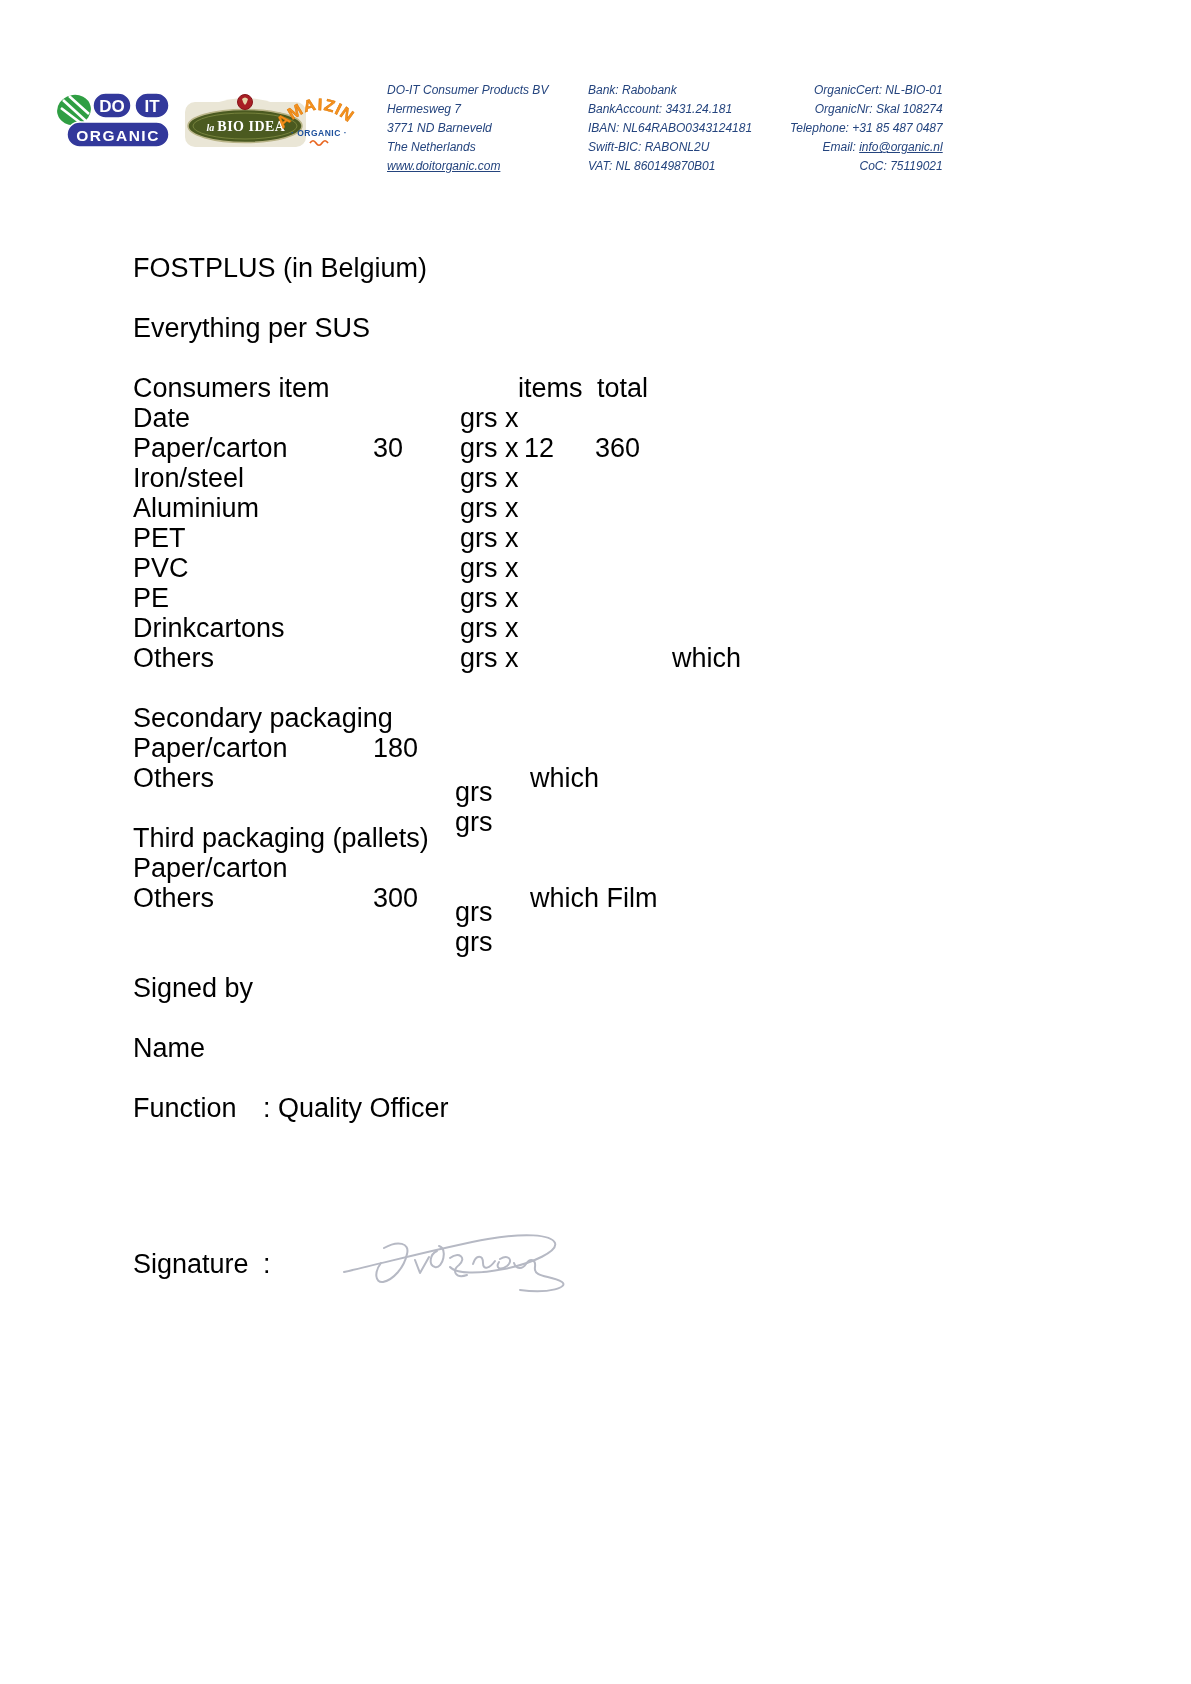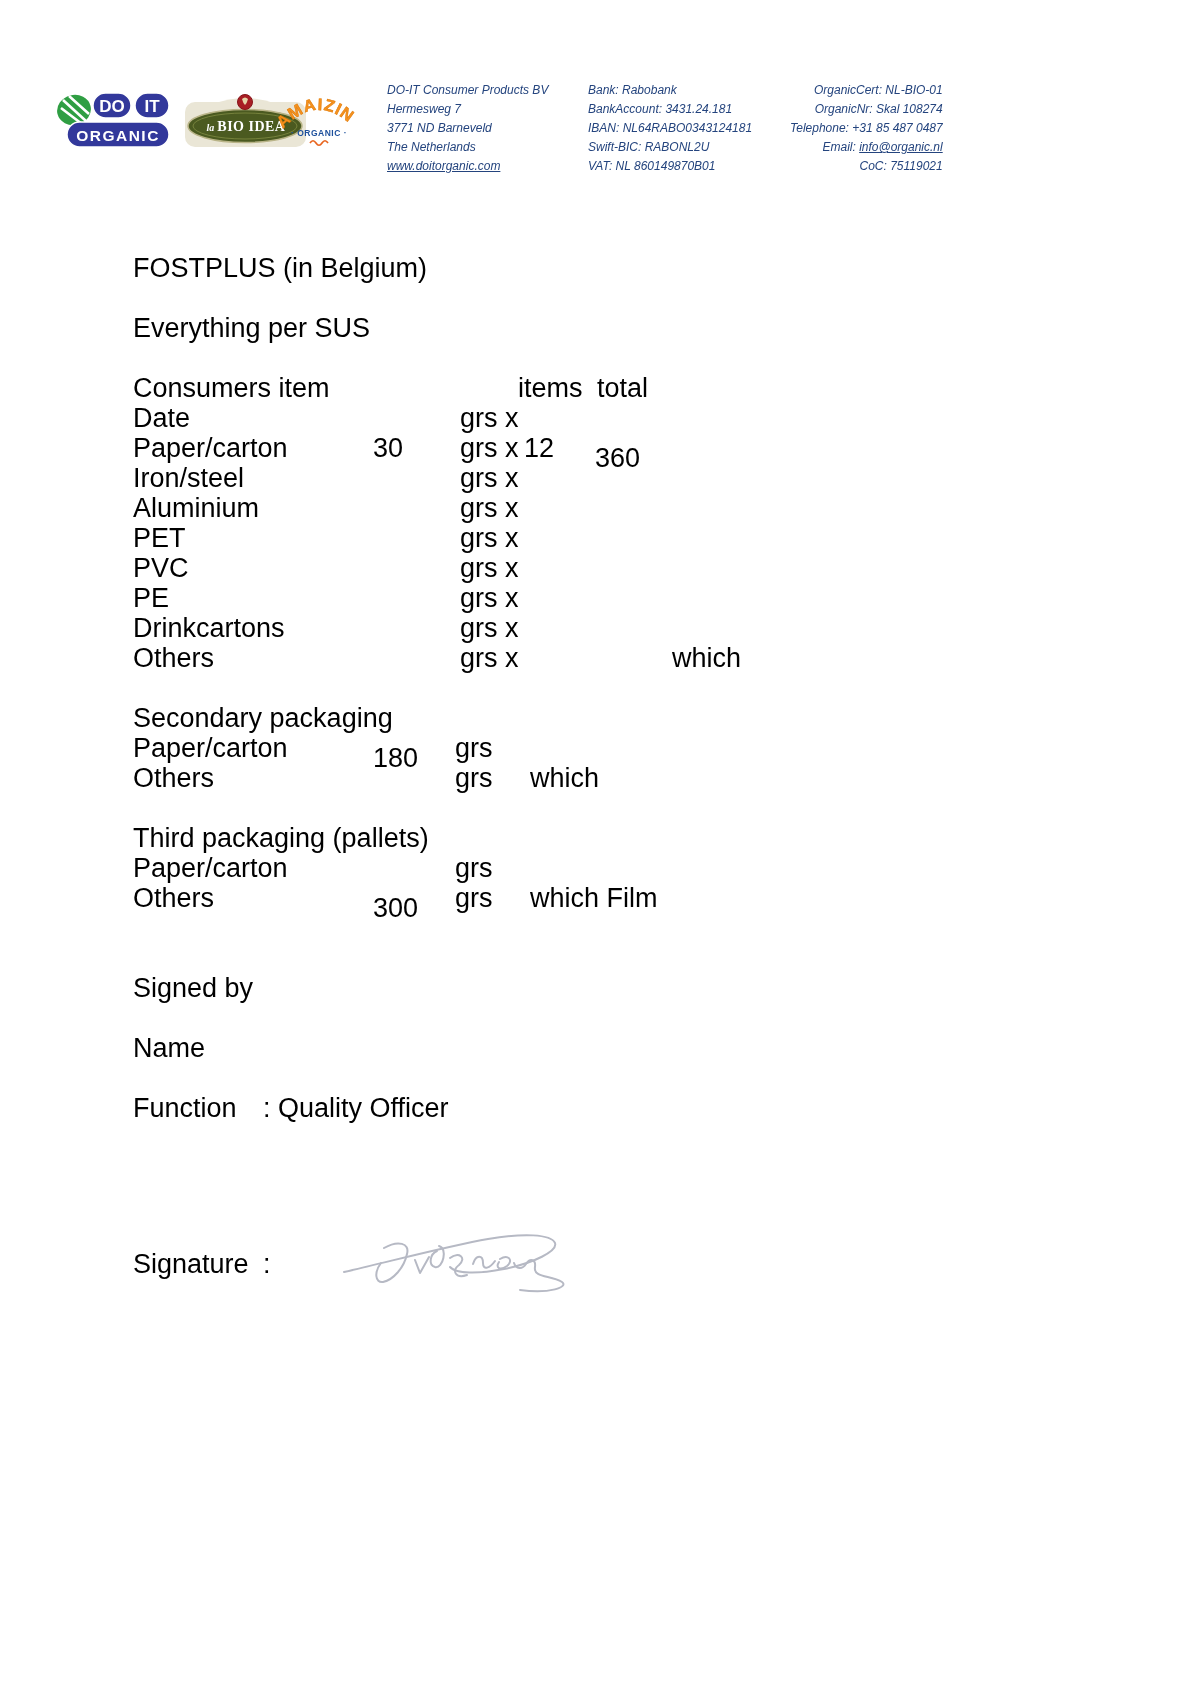--- a/index.html
+++ b/index.html
@@ -22,27 +22,27 @@
              font-size:27px; line-height:30px; color:#000000; }
   .line { position:relative; height:30px; white-space:nowrap; }
   .line span { position:absolute; top:0; left:0; }
   .gap  { height:30px; }
   .sp60 { height:60px; }
   .sp96 { height:96px; }
   
   .c-grams { left:240px !important; }
   .c-unit  { left:327px !important; }
   .c-items { left:391px !important; }
-  .c-total { left:462px !important;margin-top:10px; }
+  .c-total { left:462px !important; }
   .c-which { left:539px !important; }
   .h-items { left:385px !important; }
   .h-total { left:464px !important; }
   
-  .s-grams { left:240px !important;margin-top:10px; }
-  .s-unit  { left:322px !important; }
+  .s-grams { left:240px !important; }
+  .s-unit  { left:322px !important;margin-top:44px; }
   .s-which { left:397px !important; }
   
   .v-col { left:130px !important; }
   
   .signature-svg { position:absolute; left:338px; top:1222px; }
 </style>
 </head>
 <body>
 
 <div class="page">

